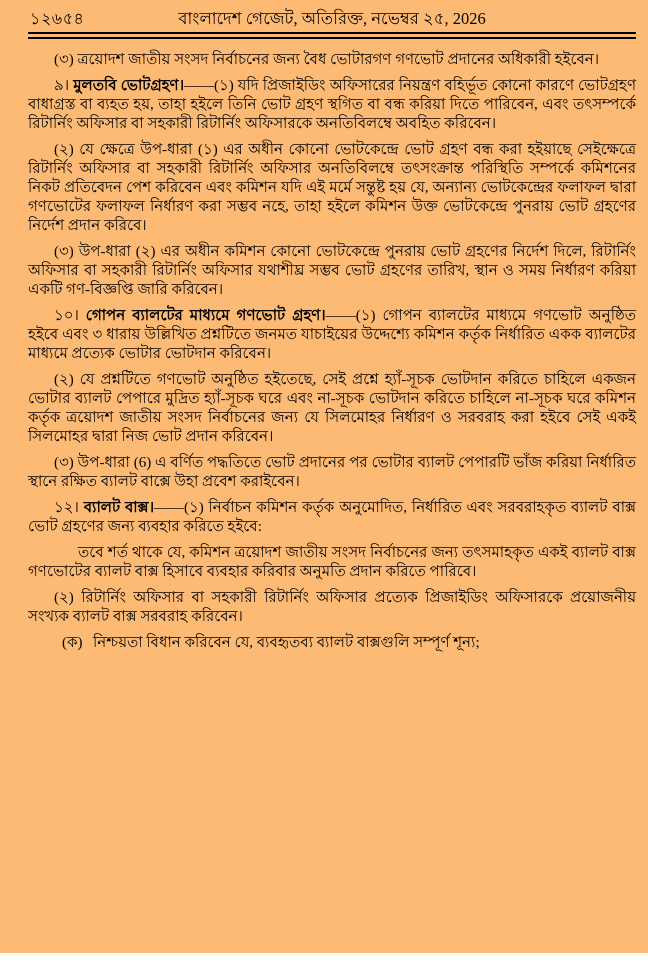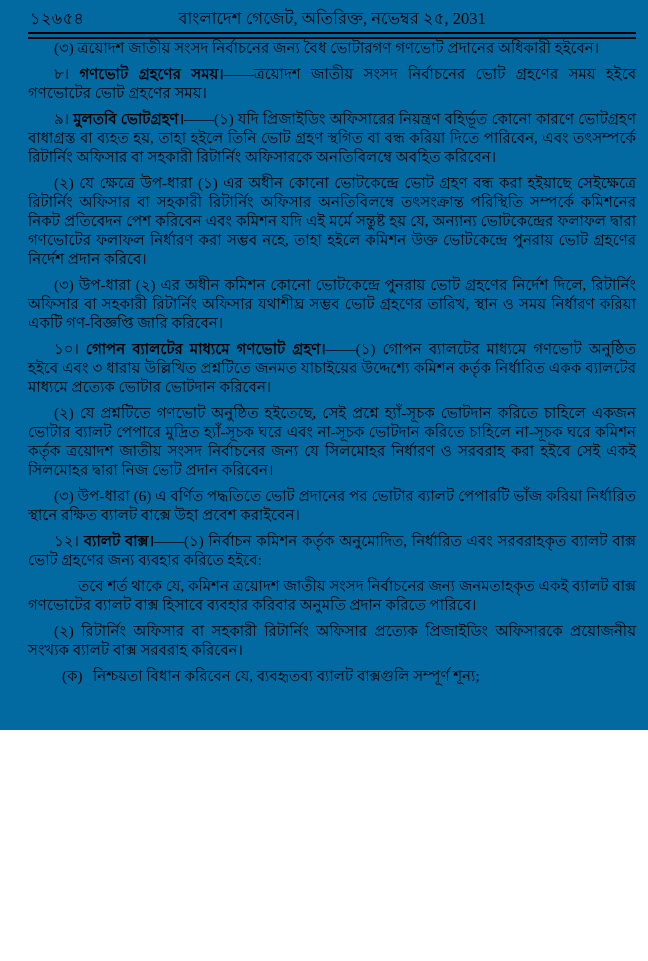--- a/index.html
+++ b/index.html
@@ -3,23 +3,23 @@
 <meta charset="utf-8">
 <style>
   html, body {
     margin: 0;
     padding: 0;
     background: #ffffff;
   }
   .page {
     position: relative;
     width: 648px;
-    height: 730px;
+    height: 953px;
     margin: 0 auto;
-    background: #0369a1;
+    background: #fdba74;
     color: #000000;
     font-family: "Liberation Serif", "DejaVu Serif", serif;
     box-sizing: border-box;
     padding: 6px 12px 0 28px;
     overflow: hidden;
   }
   .hdr-row {
     position: relative;
     height: 22px;
   }
@@ -38,21 +38,21 @@
     text-align: center;
     font-size: 16.5px;
   }
   .double-rule {
     margin-top: 4px;
     height: 3px;
     border-top: 2px solid #000;
     border-bottom: 2px solid #000;
   }
   .doc-body {
-    margin-top: 0;
+    margin-top: 11px;
     font-size: 15px;
     line-height: 19px;
     text-align: justify;
   }
   .para {
     margin: 0 0 7px 0;
     text-indent: 26px;
   }
   .para.proviso {
     text-indent: 50px;
@@ -71,30 +71,29 @@
   .para b {
     font-weight: bold;
   }
 </style>
 </head>
 <body>
 
 <div class="page">
   <div class="hdr-row">
     <span class="page-number">১২৬৫৪</span>
-    <div class="hdr-title">বাংলাদেশ গেজেট, অতিরিক্ত, নভেম্বর ২৫, 2031</div>
+    <div class="hdr-title">বাংলাদেশ গেজেট, অতিরিক্ত, নভেম্বর ২৫, 2026</div>
   </div>
   <div class="double-rule"></div>
   <main class="doc-body">
       <p class="para normal"><span>(৩) ত্রয়োদশ জাতীয় সংসদ নির্বাচনের জন্য বৈধ ভোটারগণ গণভোট প্রদানের অধিকারী হইবেন।</span></p>
-      <p class="para normal"><span>৮। </span><b>গণভোট গ্রহণের সময়।</b><span>——ত্রয়োদশ জাতীয় সংসদ নির্বাচনের ভোট গ্রহণের সময় হইবে গণভোটের ভোট গ্রহণের সময়।</span></p>
       <p class="para normal"><span>৯। </span><b>মুলতবি ভোটগ্রহণ।</b><span>——(১) যদি প্রিজাইডিং অফিসারের নিয়ন্ত্রণ বহির্ভূত কোনো কারণে ভোটগ্রহণ বাধাগ্রস্ত বা ব্যহত হয়, তাহা হইলে তিনি ভোট গ্রহণ স্থগিত বা বন্ধ করিয়া দিতে পারিবেন, এবং তৎসম্পর্কে রিটার্নিং অফিসার বা সহকারী রিটার্নিং অফিসারকে অনতিবিলম্বে অবহিত করিবেন।</span></p>
       <p class="para normal"><span>(২) যে ক্ষেত্রে উপ-ধারা (১) এর অধীন কোনো ভোটকেন্দ্রে ভোট গ্রহণ বন্ধ করা হইয়াছে সেইক্ষেত্রে রিটার্নিং অফিসার বা সহকারী রিটার্নিং অফিসার অনতিবিলম্বে তৎসংক্রান্ত পরিস্থিতি সম্পর্কে কমিশনের নিকট প্রতিবেদন পেশ করিবেন এবং কমিশন যদি এই মর্মে সন্তুষ্ট হয় যে, অন্যান্য ভোটকেন্দ্রের ফলাফল দ্বারা গণভোটের ফলাফল নির্ধারণ করা সম্ভব নহে, তাহা হইলে কমিশন উক্ত ভোটকেন্দ্রে পুনরায় ভোট গ্রহণের নির্দেশ প্রদান করিবে।</span></p>
       <p class="para normal"><span>(৩) উপ-ধারা (২) এর অধীন কমিশন কোনো ভোটকেন্দ্রে পুনরায় ভোট গ্রহণের নির্দেশ দিলে, রিটার্নিং অফিসার বা সহকারী রিটার্নিং অফিসার যথাশীঘ্র সম্ভব ভোট গ্রহণের তারিখ, স্থান ও সময় নির্ধারণ করিয়া একটি গণ-বিজ্ঞপ্তি জারি করিবেন।</span></p>
       <p class="para normal"><span>১০। </span><b>গোপন ব্যালটের মাধ্যমে গণভোট গ্রহণ।</b><span>——(১) গোপন ব্যালটের মাধ্যমে গণভোট অনুষ্ঠিত হইবে এবং ৩ ধারায় উল্লিখিত প্রশ্নটিতে জনমত যাচাইয়ের উদ্দেশ্যে কমিশন কর্তৃক নির্ধারিত একক ব্যালটের মাধ্যমে প্রত্যেক ভোটার ভোটদান করিবেন।</span></p>
       <p class="para normal"><span>(২) যে প্রশ্নটিতে গণভোট অনুষ্ঠিত হইতেছে, সেই প্রশ্নে হ্যাঁ-সূচক ভোটদান করিতে চাহিলে একজন ভোটার ব্যালট পেপারে মুদ্রিত হ্যাঁ-সূচক ঘরে এবং না-সূচক ভোটদান করিতে চাহিলে না-সূচক ঘরে কমিশন কর্তৃক ত্রয়োদশ জাতীয় সংসদ নির্বাচনের জন্য যে সিলমোহর নির্ধারণ ও সরবরাহ করা হইবে সেই একই সিলমোহর দ্বারা নিজ ভোট প্রদান করিবেন।</span></p>
       <p class="para normal"><span>(৩) উপ-ধারা (6) এ বর্ণিত পদ্ধতিতে ভোট প্রদানের পর ভোটার ব্যালট পেপারটি ভাঁজ করিয়া নির্ধারিত স্থানে রক্ষিত ব্যালট বাক্সে উহা প্রবেশ করাইবেন।</span></p>
       <p class="para normal"><span>১২। </span><b>ব্যালট বাক্স।</b><span>——(১) নির্বাচন কমিশন কর্তৃক অনুমোদিত, নির্ধারিত এবং সরবরাহকৃত ব্যালট বাক্স ভোট গ্রহণের জন্য ব্যবহার করিতে হইবে:</span></p>
-      <p class="para proviso"><span>তবে শর্ত থাকে যে, কমিশন ত্রয়োদশ জাতীয় সংসদ নির্বাচনের জন্য জনমতাহকৃত একই ব্যালট বাক্স গণভোটের ব্যালট বাক্স হিসাবে ব্যবহার করিবার অনুমতি প্রদান করিতে পারিবে।</span></p>
+      <p class="para proviso"><span>তবে শর্ত থাকে যে, কমিশন ত্রয়োদশ জাতীয় সংসদ নির্বাচনের জন্য তৎসমাহকৃত একই ব্যালট বাক্স গণভোটের ব্যালট বাক্স হিসাবে ব্যবহার করিবার অনুমতি প্রদান করিতে পারিবে।</span></p>
       <p class="para normal"><span>(২) রিটার্নিং অফিসার বা সহকারী রিটার্নিং অফিসার প্রত্যেক প্রিজাইডিং অফিসারকে প্রয়োজনীয় সংখ্যক ব্যালট বাক্স সরবরাহ করিবেন।</span></p>
       <p class="para clause"><span class="marker">(ক)</span><span>নিশ্চয়তা বিধান করিবেন যে, ব্যবহৃতব্য ব্যালট বাক্সগুলি সম্পূর্ণ শূন্য;</span></p>
     </main>
 </div>
 
 </body></html>

